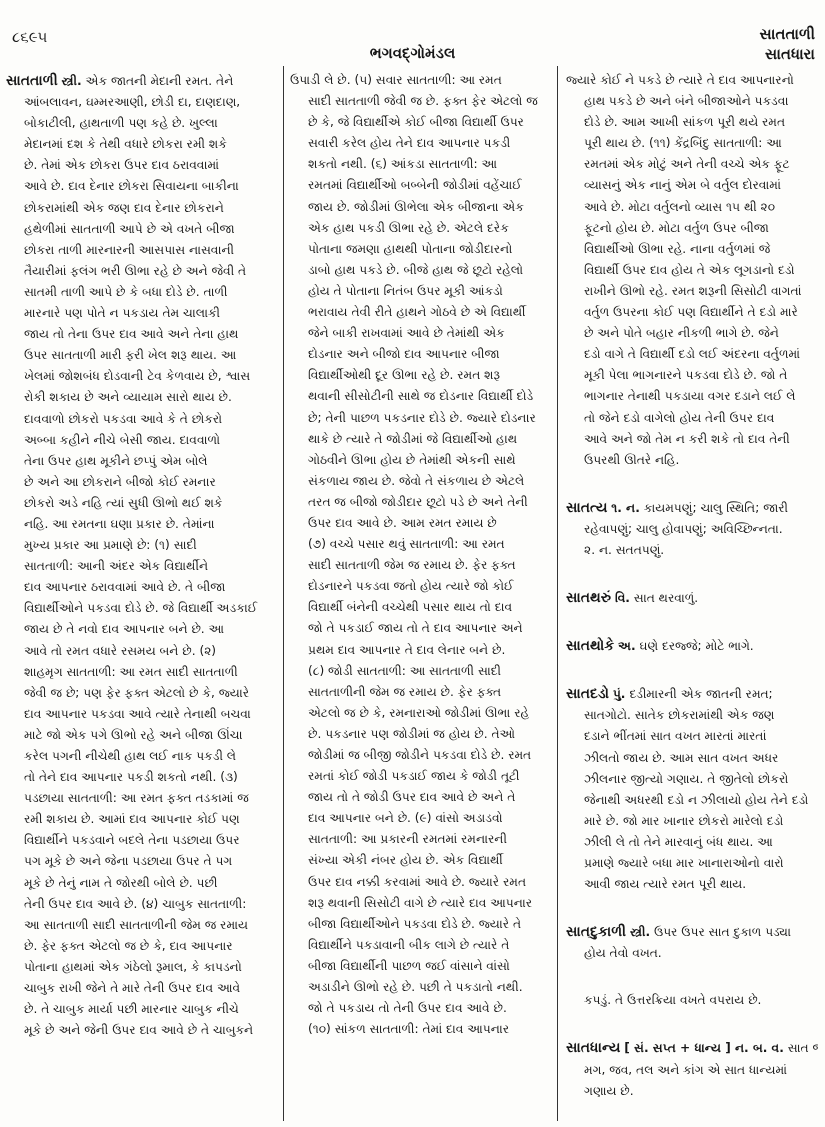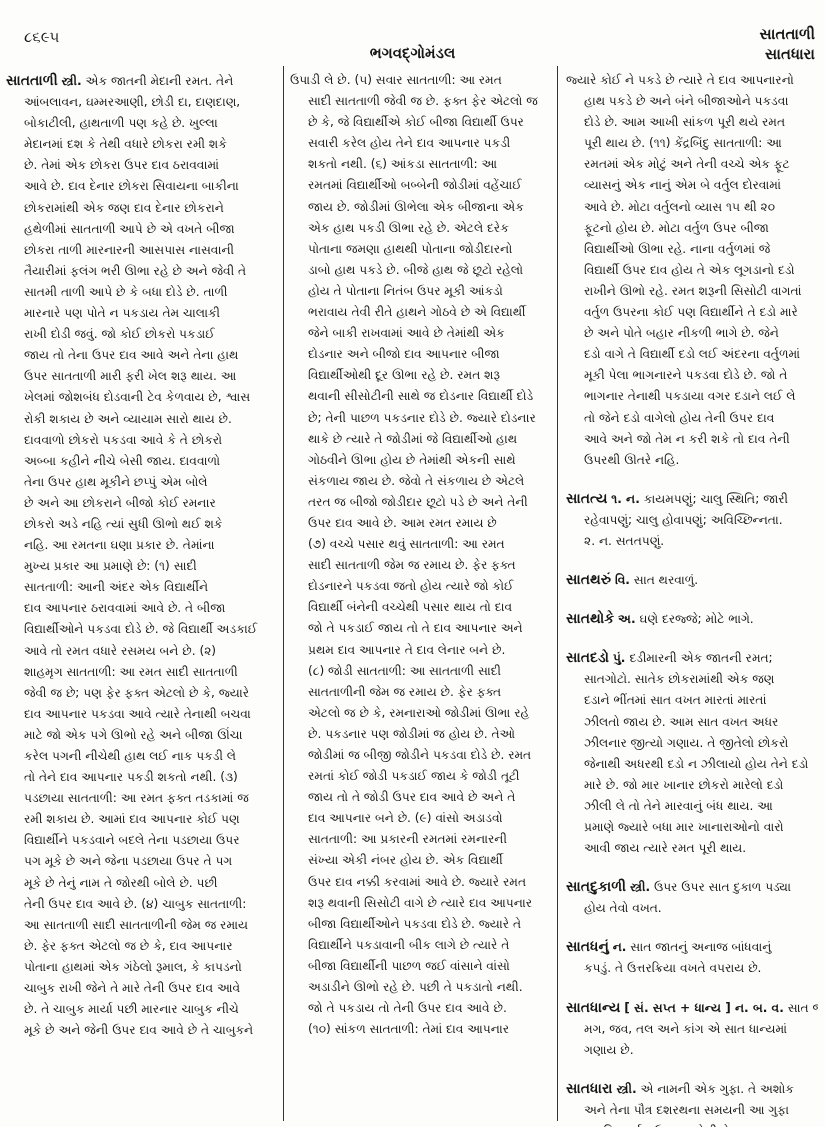--- a/index.html
+++ b/index.html
@@ -1,31 +1,31 @@
 <!DOCTYPE html>
 <html><head>
 <meta charset="utf-8">
 <style>
   html, body { margin: 0; padding: 0; }
   body {
     width: 825px; height: 1127px; background: #fdfdfb; color: #161616;
     font-family: "DejaVu Sans", sans-serif; position: relative; overflow: hidden;
   }
   .header { position: absolute; top: 22px; left: 0; width: 825px; height: 40px; }
-  .page-num { position: absolute; left: 24px; top: 6px; font-size: 15px; }
+  .page-num { position: absolute; left: 12px; top: 6px; font-size: 15px; }
   .running-title { position: absolute; left: 0; width: 825px; top: 22px; text-align: center; font-size: 15px; font-weight: bold; }
   .guide-words { position: absolute; right: 10px; top: 2px; text-align: right; font-weight: bold; font-size: 15px; line-height: 20px; }
   .col { position: absolute; top: 70px; font-size: 12.2px; line-height: 21.1px; text-align: justify; }
   .col1 { left: 6px; width: 272px; }
   .col2 { left: 290px; width: 262px; }
   .col3 { left: 566px; width: 252px; }
   .rule { position: absolute; top: 66px; width: 1px; background: #333; height: 1055px; }
   .rule1 { left: 283px; }
   .rule2 { left: 557px; }
-  .entry { margin: 0 0 17px 0; }
+  .entry { margin: 0 0 26px 0; }
   .entry .line { display: block; padding-left: 18px; white-space: nowrap; overflow: hidden; }
   .entry .line.first { padding-left: 0; }
   .hw { font-weight: bold; font-size: 14px; }
   .pos { font-weight: bold; }
 </style>
 </head>
 <body>
 
 <div class="header">
   <span class="page-num">૮૬૯૫</span>
@@ -46,35 +46,35 @@
       <span class="line"><span>બોકાટીલી, હાથતાળી પણ કહે છે. ખુલ્લા</span></span>
       <span class="line"><span>મેદાનમાં દશ કે તેથી વધારે છોકરા રમી શકે</span></span>
       <span class="line"><span>છે. તેમાં એક છોકરા ઉપર દાવ ઠરાવવામાં</span></span>
       <span class="line"><span>આવે છે. દાવ દેનાર છોકરા સિવાયના બાકીના</span></span>
       <span class="line"><span>છોકરામાંથી એક જણ દાવ દેનાર છોકરાને</span></span>
       <span class="line"><span>હથેળીમાં સાતતાળી આપે છે એ વખતે બીજા</span></span>
       <span class="line"><span>છોકરા તાળી મારનારની આસપાસ નાસવાની</span></span>
       <span class="line"><span>તૈયારીમાં ફલંગ ભરી ઊભા રહે છે અને જેવી તે</span></span>
       <span class="line"><span>સાતમી તાળી આપે છે કે બધા દોડે છે. તાળી</span></span>
       <span class="line"><span>મારનારે પણ પોતે ન પકડાય તેમ ચાલાકી</span></span>
-      <span class="line"><span>રાખી દોડી જવું. જો કોઈ છોકરો પકડાઈ</span></span>
       <span class="line"><span>જાય તો તેના ઉપર દાવ આવે અને તેના હાથ</span></span>
       <span class="line"><span>ઉપર સાતતાળી મારી ફરી ખેલ શરૂ થાય. આ</span></span>
       <span class="line"><span>ખેલમાં જોશબંધ દોડવાની ટેવ કેળવાય છે, શ્વાસ</span></span>
       <span class="line"><span>રોકી શકાય છે અને વ્યાયામ સારો થાય છે.</span></span>
       <span class="line"><span>દાવવાળો છોકરો પકડવા આવે કે તે છોકરો</span></span>
       <span class="line"><span>અબ્બા કહીને નીચે બેસી જાય. દાવવાળો</span></span>
       <span class="line"><span>તેના ઉપર હાથ મૂકીને છપ્પું એમ બોલે</span></span>
       <span class="line"><span>છે અને આ છોકરાને બીજો કોઈ રમનાર</span></span>
       <span class="line"><span>છોકરો અડે નહિ ત્યાં સુધી ઊભો થઈ શકે</span></span>
       <span class="line"><span>નહિ. આ રમતના ઘણા પ્રકાર છે. તેમાંના</span></span>
       <span class="line"><span>મુખ્ય પ્રકાર આ પ્રમાણે છે: (૧) સાદી</span></span>
       <span class="line"><span>સાતતાળી: આની અંદર એક વિદ્યાર્થીને</span></span>
       <span class="line"><span>દાવ આપનાર ઠરાવવામાં આવે છે. તે બીજા</span></span>
       <span class="line"><span>વિદ્યાર્થીઓને પકડવા દોડે છે. જે વિદ્યાર્થી અડકાઈ</span></span>
+      <span class="line"><span>જાય છે તે નવો દાવ આપનાર બને છે. આ</span></span>
       <span class="line"><span>આવે તો રમત વધારે રસમય બને છે. (૨)</span></span>
       <span class="line"><span>શાહમૃગ સાતતાળી: આ રમત સાદી સાતતાળી</span></span>
       <span class="line"><span>જેવી જ છે; પણ ફેર ફક્ત એટલો છે કે, જ્યારે</span></span>
       <span class="line"><span>દાવ આપનાર પકડવા આવે ત્યારે તેનાથી બચવા</span></span>
       <span class="line"><span>માટે જો એક પગે ઊભો રહે અને બીજા ઊંચા</span></span>
       <span class="line"><span>કરેલ પગની નીચેથી હાથ લઈ નાક પકડી લે</span></span>
       <span class="line"><span>તો તેને દાવ આપનાર પકડી શકતો નથી. (૩)</span></span>
       <span class="line"><span>પડછાયા સાતતાળી: આ રમત ફક્ત તડકામાં જ</span></span>
       <span class="line"><span>રમી શકાય છે. આમાં દાવ આપનાર કોઈ પણ</span></span>
       <span class="line"><span>વિદ્યાર્થીને પકડવાને બદલે તેના પડછાયા ઉપર</span></span>
@@ -182,21 +182,20 @@
       <span class="line"><span>મારે છે. જો માર ખાનાર છોકરો મારેલો દડો</span></span>
       <span class="line"><span>ઝીલી લે તો તેને મારવાનું બંધ થાય. આ</span></span>
       <span class="line"><span>પ્રમાણે જ્યારે બધા માર ખાનારાઓનો વારો</span></span>
       <span class="line"><span>આવી જાય ત્યારે રમત પૂરી થાય.</span></span>
     </div>
     <div class="entry">
       <span class="line first"><span class="hw">સાતદુકાળી</span> <span class="pos">સ્ત્રી.</span> <span>ઉપર ઉપર સાત દુકાળ પડ્યા</span></span>
       <span class="line"><span>હોય તેવો વખત.</span></span>
     </div>
     <div class="entry">
-      <span class="line first"><span class="hw">સાતધનું</span> <span class="pos">ન.</span> <span>સાત જાતનું અનાજ બાંધવાનું</span></span>
       <span class="line"><span>કપડું. તે ઉત્તરક્રિયા વખતે વપરાય છે.</span></span>
     </div>
     <div class="entry">
       <span class="line first"><span class="hw">સાતધાન્ય</span> <span class="pos">[ સં. સપ્ત + ધાન્ય ] ન. બ. વ.</span> <span>સાત જાતનાં અનાજ. ઘઉં, ભાત, અડદ,</span></span>
       <span class="line"><span>મગ, જવ, તલ અને કાંગ એ સાત ધાન્યમાં</span></span>
       <span class="line"><span>ગણાય છે.</span></span>
     </div>
     <div class="entry">
       <span class="line first"><span class="hw">સાતધારા</span> <span class="pos">સ્ત્રી.</span> <span>એ નામની એક ગુફા. તે અશોક</span></span>
       <span class="line"><span>અને તેના પૌત્ર દશરથના સમયની આ ગુફા</span></span>

